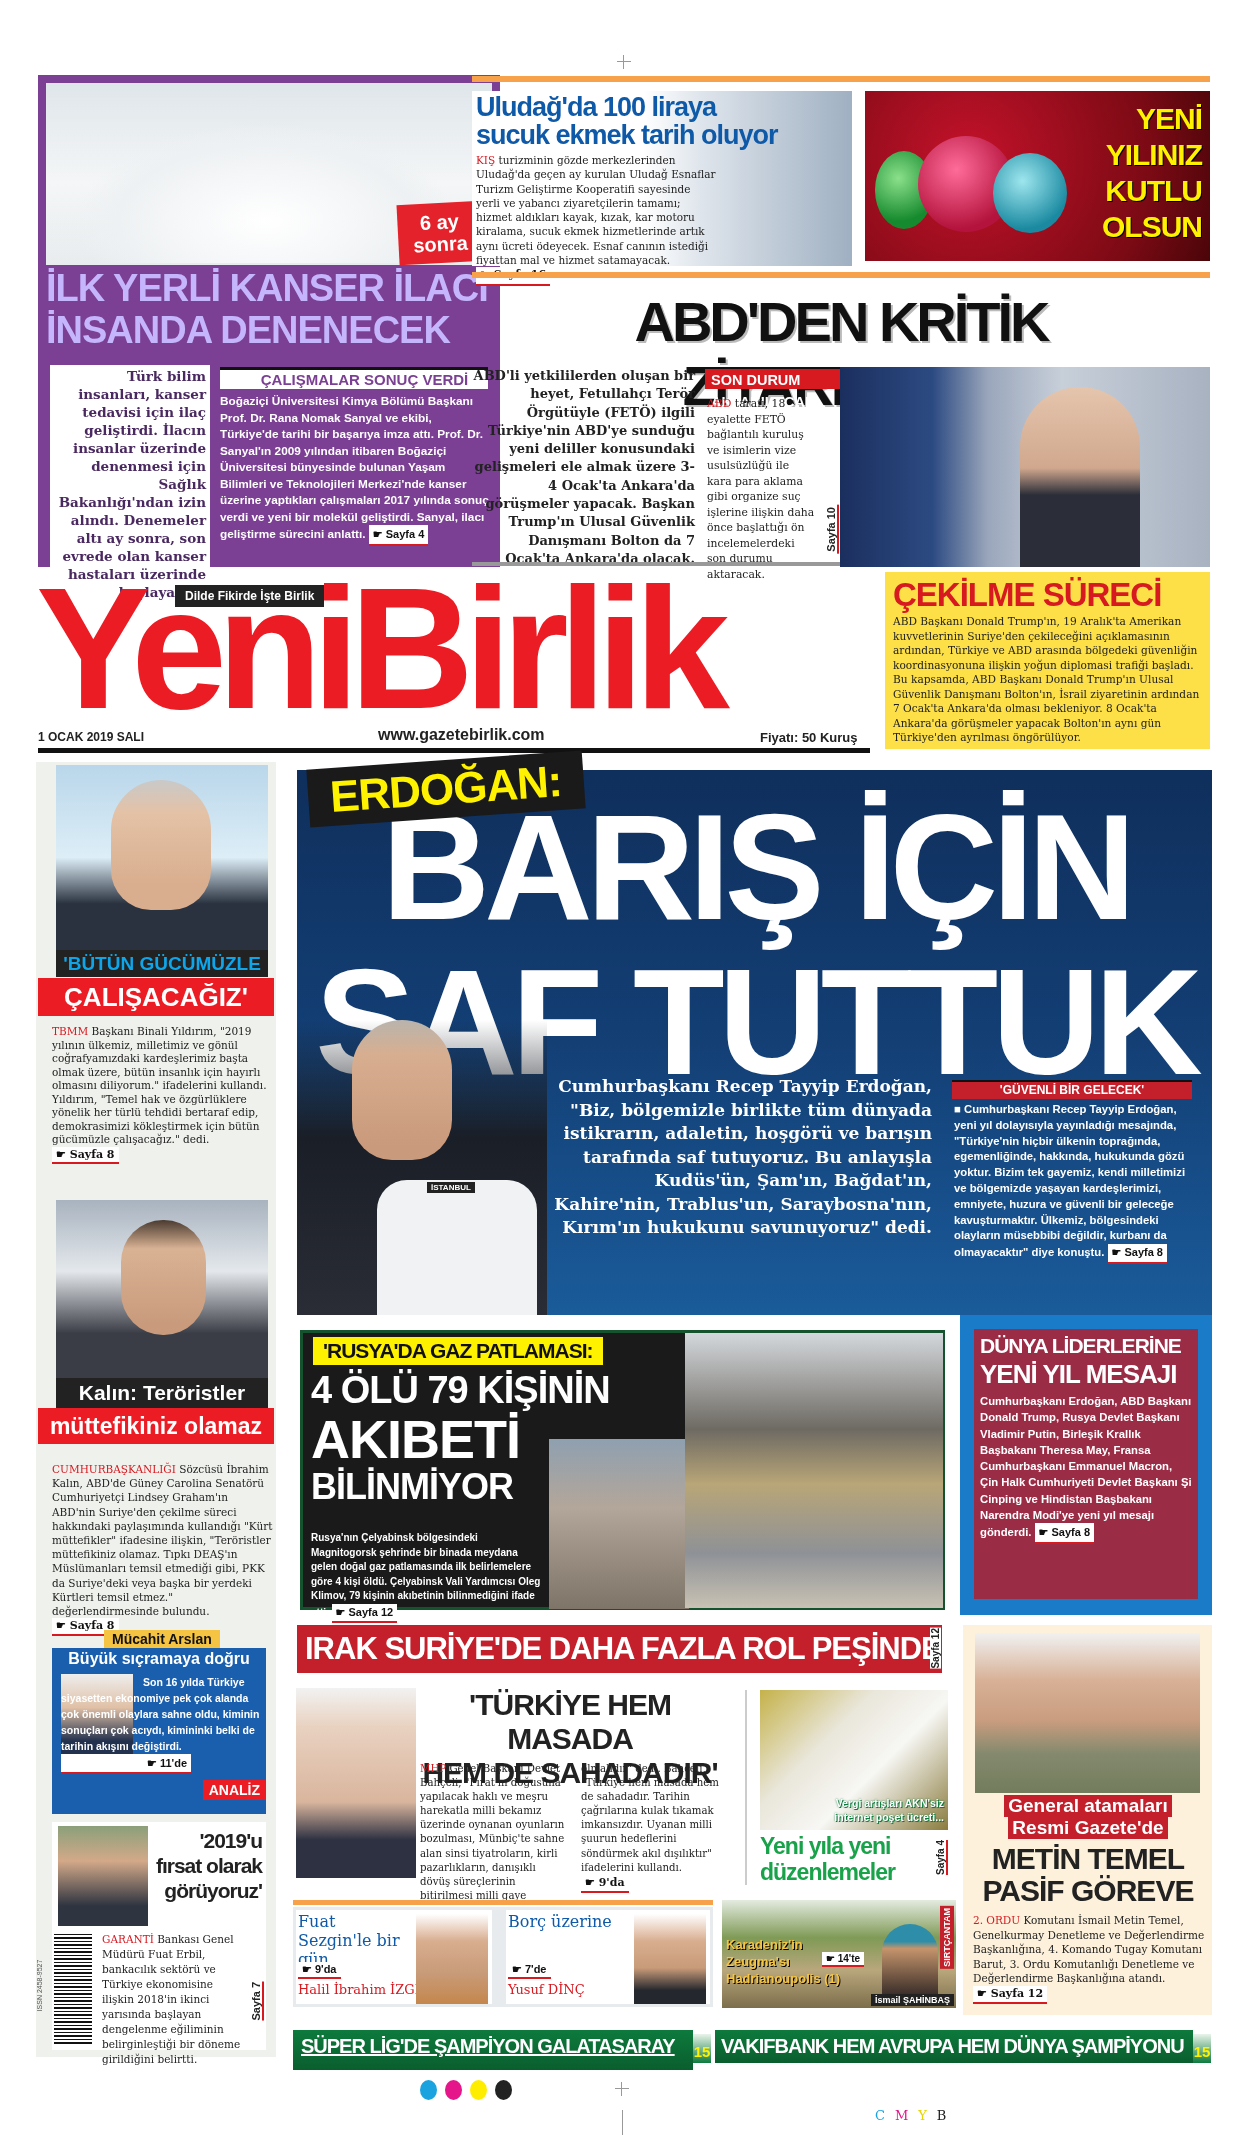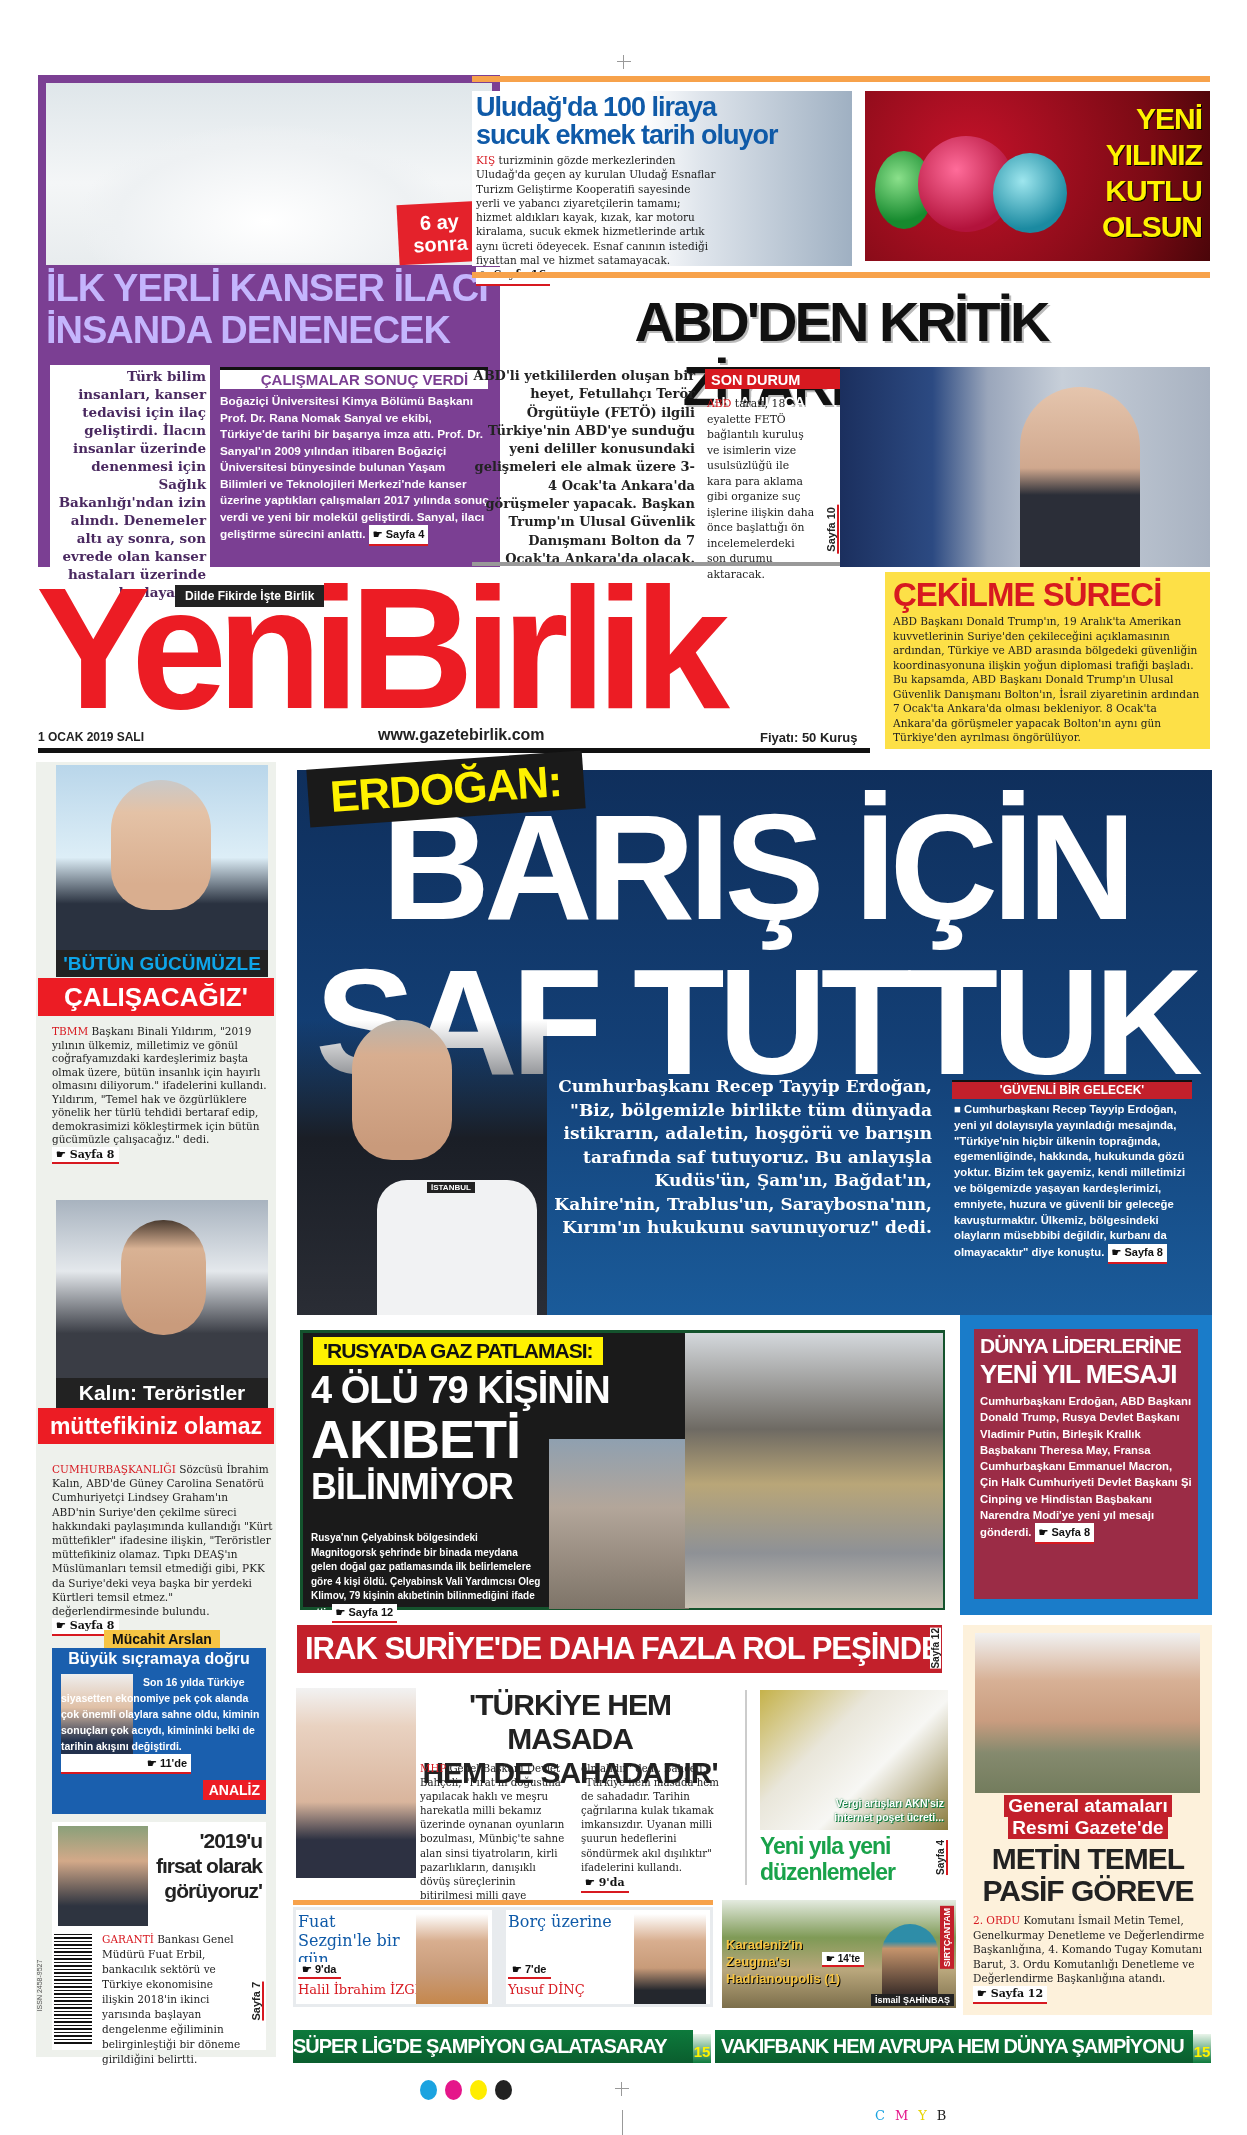--- a/index.html
+++ b/index.html
@@ -244,21 +244,21 @@
     <div>Karadeniz'in</div>
     <div>Zeugma'sı</div>
     <div>Hadrianoupolis (1)</div>
   </div>
   <div class="abs sayfa" style="left:100px;top:52px;font-size:10px;">14'te</div>
   <div class="abs" style="left:160px;top:24px;width:56px;height:70px;border-radius:28px 28px 0 0;background:linear-gradient(180deg,#2e8da8 0,#2e8da8 25%,#c5946c 35%,#3c2f2a 100%)"></div>
   <div class="abs" style="right:2px;top:6px;writing-mode:vertical-rl;transform:rotate(180deg);background:#c3202b;color:#fff;font-weight:bold;font-size:9px;padding:2px;">SIRTÇANTAM</div>
   <div class="abs" style="right:2px;bottom:2px;background:#222;color:#fff;font-weight:bold;font-size:9px;padding:1px 4px;">İsmail ŞAHİNBAŞ</div>
 </div>
 
-<div class="abs" style="left:293px;top:2030px;width:400px;height:33px;background:linear-gradient(180deg,#0d7a3c,#0a5e2e);color:#fff;font-weight:bold;font-size:20px;line-height:33px;padding-left:0;letter-spacing:-1px;white-space:nowrap;">
+<div class="abs" style="left:293px;top:2030px;width:400px;height:40px;background:linear-gradient(180deg,#0d7a3c,#0a5e2e);color:#fff;font-weight:bold;font-size:20px;line-height:33px;padding-left:8px;letter-spacing:-1px;white-space:nowrap;text-decoration:underline;">
   <span>SÜPER LİG'DE ŞAMPİYON GALATASARAY</span>
 </div>
 <div class="abs" style="left:693px;top:2034px;width:18px;height:29px;background:linear-gradient(180deg,#e9f4ea,#0d7a3c);color:#fff200;font-weight:bold;font-size:15px;line-height:36px;text-align:center;">15</div>
 <div class="abs" style="left:715px;top:2030px;width:478px;height:33px;background:linear-gradient(180deg,#0d7a3c,#0a5e2e);color:#fff;font-weight:bold;font-size:20px;line-height:33px;padding-left:6px;letter-spacing:-1px;white-space:nowrap;">
   <span>VAKIFBANK HEM AVRUPA HEM DÜNYA ŞAMPİYONU</span>
 </div>
 <div class="abs" style="left:1193px;top:2034px;width:18px;height:29px;background:linear-gradient(180deg,#e9f4ea,#0d7a3c);color:#fff200;font-weight:bold;font-size:15px;line-height:36px;text-align:center;">15</div>
 
 <div class="abs" style="left:420px;top:2080px;display:flex;gap:8px;">
   <span style="width:17px;height:20px;border-radius:50%;background:#1ba3e0;display:block"></span>

